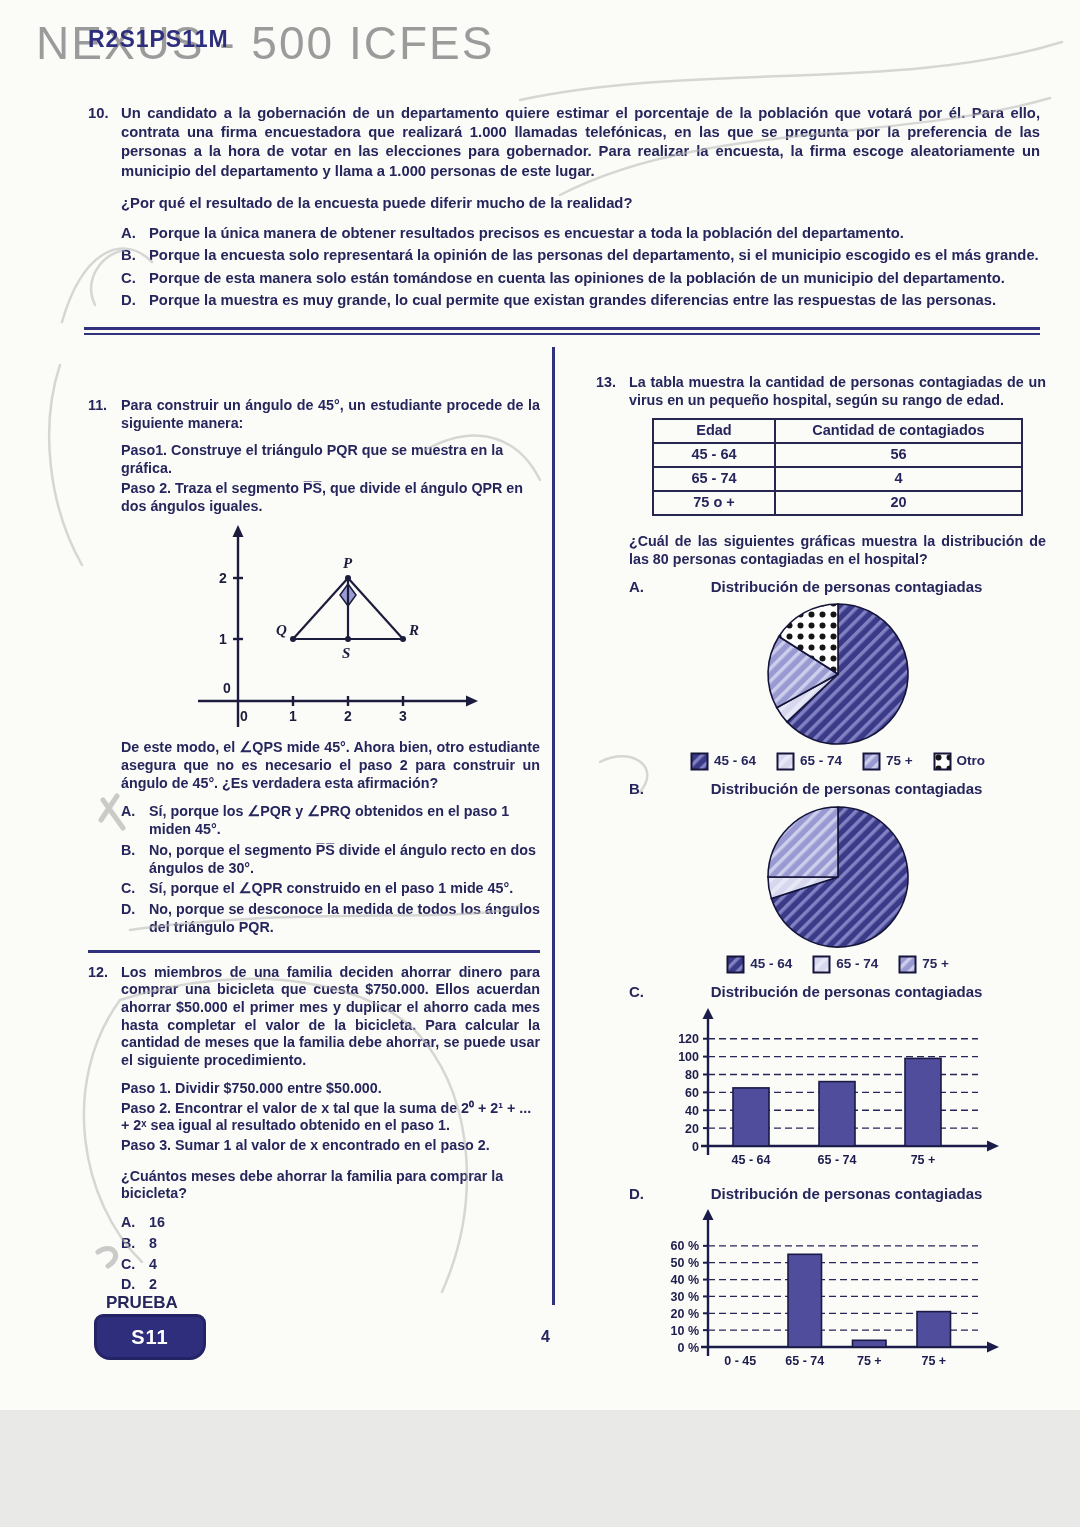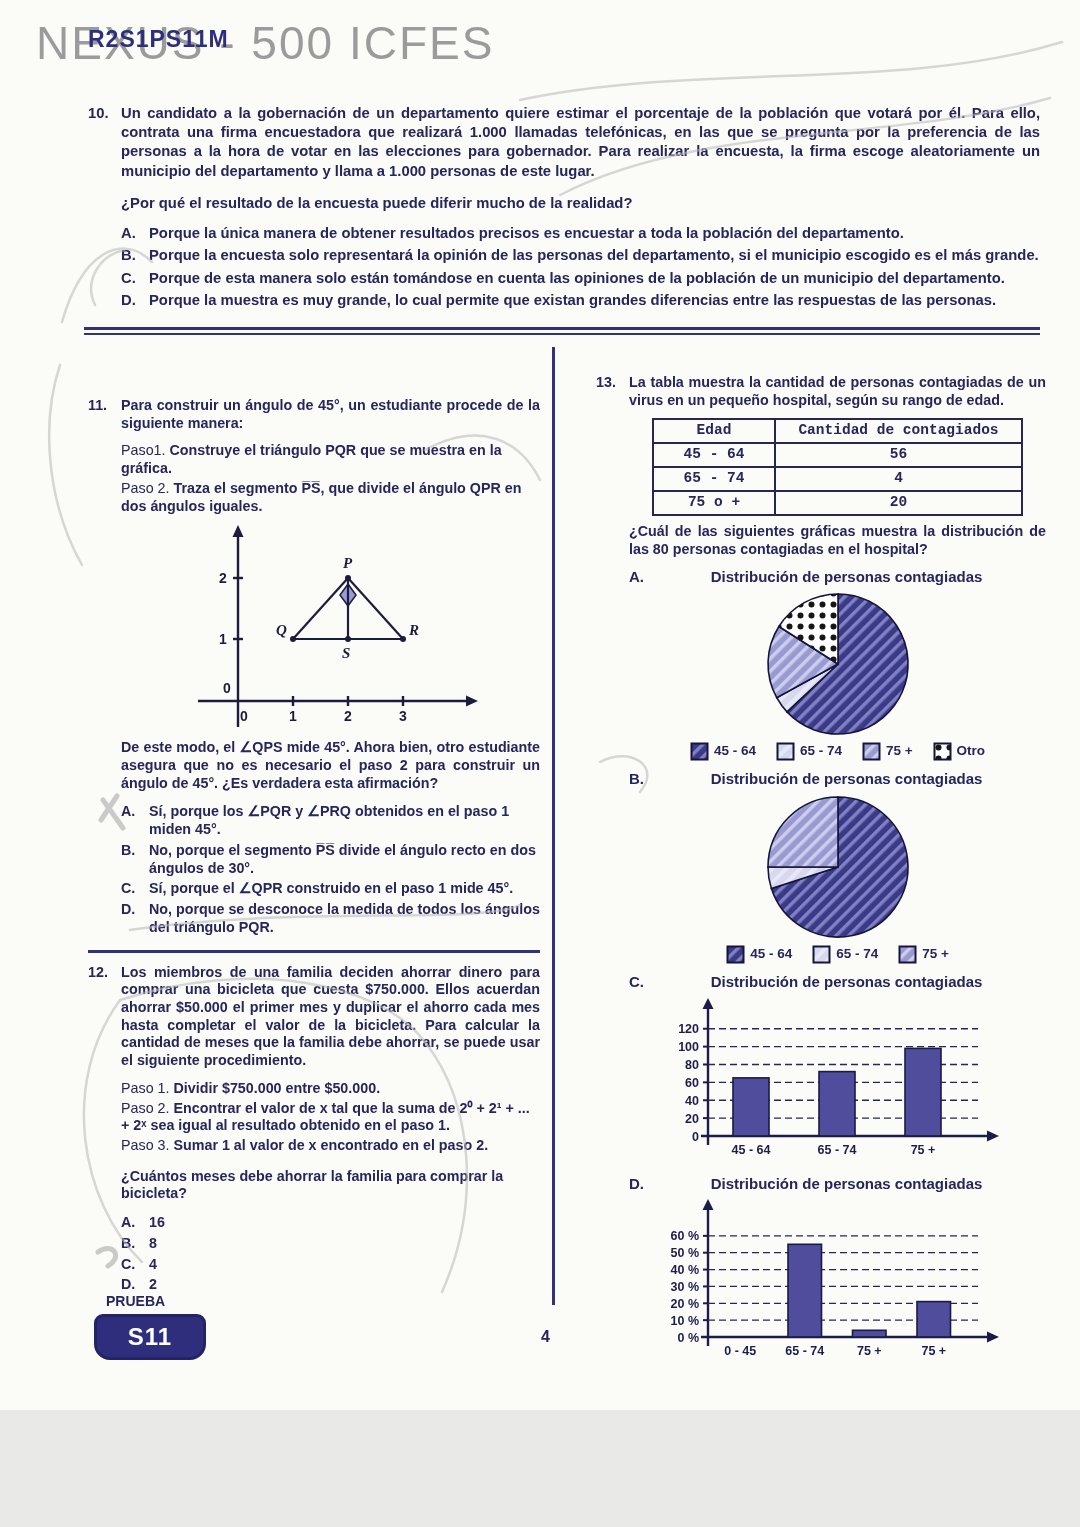--- a/index.html
+++ b/index.html
@@ -11,21 +11,21 @@
   .stamp{position:absolute;left:88px;top:26px;font-size:23px;font-weight:800;
          color:#2e2e7e;letter-spacing:1px;}
   
   .q{position:relative;padding-left:33px;}
   .qnum{position:absolute;left:0;top:0;font-weight:800;}
   .just{text-align:justify;}
   .quest{margin-top:13px;}
   .opts{margin-top:11px;}
   .opt{position:relative;padding-left:28px;margin:3px 0;}
   .letter{position:absolute;left:0;font-weight:800;}
-  .b{font-weight:400;}
+  .b{font-weight:700;}
   .paso{margin:2px 0;}
   
   .q10{position:absolute;left:88px;top:104px;width:952px;font-size:14.8px;
        line-height:1.3;font-weight:700;}
   
   .hdiv{position:absolute;left:84px;top:327px;width:956px;height:3px;
         border-top:3.5px solid #32327c;border-bottom:2.5px solid #32327c;}
   .vdiv{position:absolute;left:552px;top:347px;width:3px;height:958px;background:#32327c;}
   .ldiv{border-top:3px solid #32327c;margin:13px 0 11px;}
   
@@ -34,38 +34,38 @@
   .colR{position:absolute;left:596px;top:374px;width:450px;font-size:14.3px;
         line-height:1.24;font-weight:700;}
   
   .fig{display:block;margin:6px auto 4px;}
   .axl{stroke:#1c1c3c;stroke-width:2.4;}
   .tl{stroke:#1c1c3c;stroke-width:2.2;}
   .fig circle{fill:#1c1c3c;}
   .pt{font:italic 700 15px "Liberation Serif",serif;fill:#1c1c3c;}
   .tk{font:700 14px "Liberation Sans",sans-serif;fill:#1c1c3c;}
   
-  .t13{border-collapse:collapse;margin:9px auto 7px;font-family:Liberation Mono, monospace;}
+  .t13{border-collapse:collapse;margin:9px auto 17px;}
   .t13 th,.t13 td{border:2px solid #26264e;padding:2px 10px;text-align:center;
         font-size:14.5px;font-weight:800;color:#26265c;}
   .t13 th:first-child,.t13 td:first-child{min-width:100px;}
   .t13 th:last-child,.t13 td:last-child{min-width:225px;}
   
   .chart-option{margin-top:9px;}
   .chart-head{display:flex;margin:4px 0 2px;}
   .copt{width:44px;font-weight:800;font-size:15px;}
   .ctitle{flex:1;text-align:center;font-weight:800;font-size:15px;padding-right:26px;}
   .legend{display:flex;justify-content:center;gap:20px;align-items:center;
           font-size:13.5px;font-weight:800;margin-top:2px;}
   .lg-item{display:flex;align-items:center;gap:5px;}
   
-  .prueba{position:absolute;left:106px;top:1293px;font-size:14px;font-weight:800;}
+  .prueba{position:absolute;left:106px;top:1293px;font-size:17px;font-weight:800;}
   .s11{position:absolute;left:94px;top:1314px;width:106px;height:40px;background:#2e2e7c;
        border:3px solid #232366;border-radius:9px 9px 16px 16px;color:#fff;display:flex;
-       align-items:center;justify-content:center;font-size:24px;font-weight:800;letter-spacing:1px;}
+       align-items:center;justify-content:center;font-size:20px;font-weight:800;letter-spacing:1px;}
   .pagenum{position:absolute;left:541px;top:1328px;font-weight:800;font-size:16px;}
   .wm-lg{position:absolute;left:652px;top:1420px;display:flex;align-items:center;gap:18px;}
   .wm-lg .pb{font-size:30px;color:#8e8e8e;font-weight:400;}
   .pill{display:flex;align-items:center;gap:12px;background:#f0f0ee;border-radius:10px;
         padding:7px 16px;}
   .cs{position:relative;width:46px;height:46px;background:#2c3844;border-radius:11px;
       display:flex;align-items:center;justify-content:center;color:#fff;font-weight:800;
       font-size:20px;overflow:hidden;}
   .cs::after{content:"";position:absolute;left:0;right:0;bottom:0;height:10px;background:#3dc39f;}
   .cs span{position:relative;z-index:1;margin-bottom:6px;}

